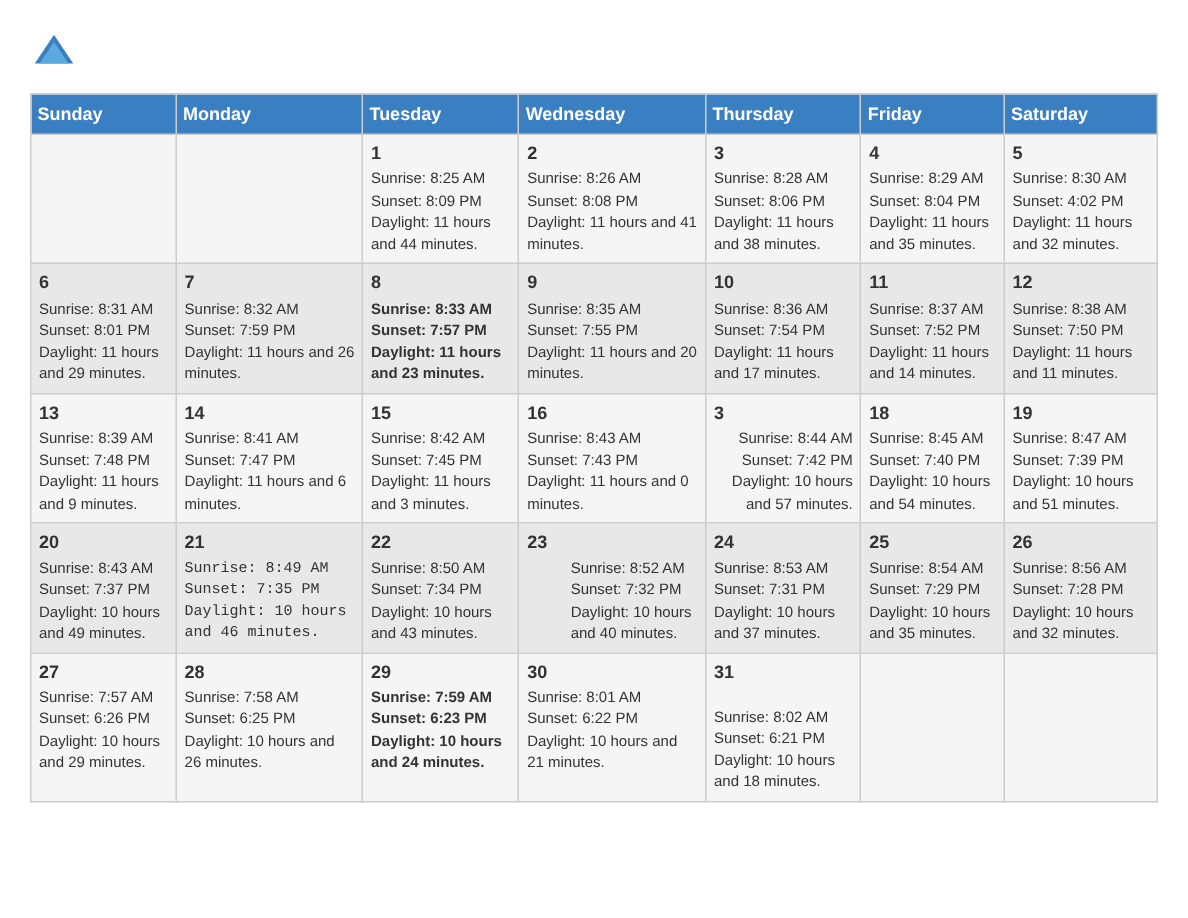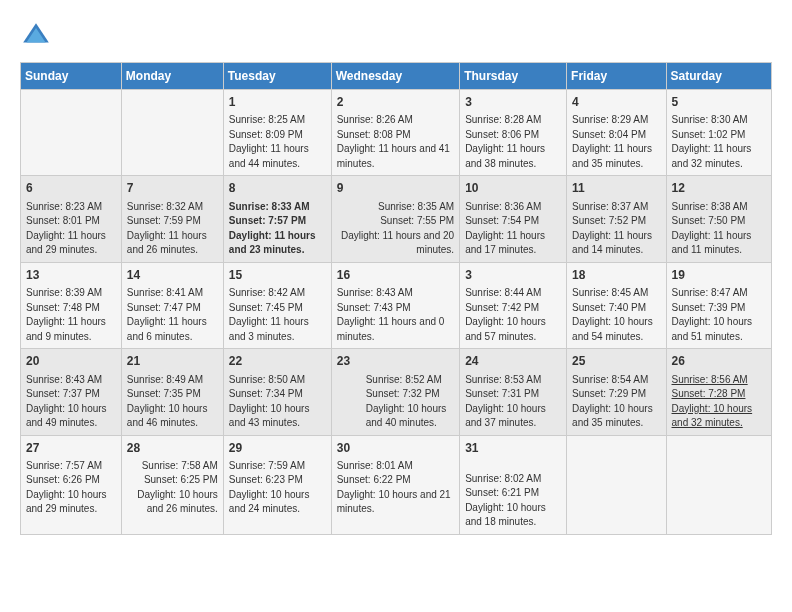--- a/index.html
+++ b/index.html
@@ -146,46 +146,46 @@
         </td>
         <td>
           <span class="day-num">4</span>
           <div class="cell-content" style="white-space: pre-line;">Sunrise: 8:29 AM
 Sunset: 8:04 PM
 Daylight: 11 hours and 35 minutes.</div>
         </td>
         <td>
           <span class="day-num">5</span>
           <div class="cell-content" style="white-space: pre-line;">Sunrise: 8:30 AM
-Sunset: 1:02 PM
+Sunset: 4:02 PM
 Daylight: 11 hours and 32 minutes.</div>
         </td>
       </tr>
       <tr>
         <td>
           <span class="day-num">6</span>
-          <div class="cell-content" style="white-space: pre-line;">Sunrise: 8:23 AM
+          <div class="cell-content" style="white-space: pre-line;">Sunrise: 8:31 AM
 Sunset: 8:01 PM
 Daylight: 11 hours and 29 minutes.</div>
         </td>
         <td>
           <span class="day-num">7</span>
           <div class="cell-content" style="white-space: pre-line;">Sunrise: 8:32 AM
 Sunset: 7:59 PM
 Daylight: 11 hours and 26 minutes.</div>
         </td>
         <td>
           <span class="day-num">8</span>
           <div class="cell-content" style="white-space: pre-line; font-weight: bold;">Sunrise: 8:33 AM
 Sunset: 7:57 PM
 Daylight: 11 hours and 23 minutes.</div>
         </td>
         <td>
           <span class="day-num">9</span>
-          <div class="cell-content" style="white-space: pre-line; text-align: right;">Sunrise: 8:35 AM
+          <div class="cell-content" style="white-space: pre-line;">Sunrise: 8:35 AM
 Sunset: 7:55 PM
 Daylight: 11 hours and 20 minutes.</div>
         </td>
         <td>
           <span class="day-num">10</span>
           <div class="cell-content" style="white-space: pre-line;">Sunrise: 8:36 AM
 Sunset: 7:54 PM
 Daylight: 11 hours and 17 minutes.</div>
         </td>
         <td>
@@ -221,21 +221,21 @@
 Daylight: 11 hours and 3 minutes.</div>
         </td>
         <td>
           <span class="day-num">16</span>
           <div class="cell-content" style="white-space: pre-line;">Sunrise: 8:43 AM
 Sunset: 7:43 PM
 Daylight: 11 hours and 0 minutes.</div>
         </td>
         <td>
           <span class="day-num">3</span>
-          <div class="cell-content" style="white-space: pre-line;">Sunrise: 8:44 AM
+          <div class="cell-content" style="white-space: pre-line; text-align: right;">Sunrise: 8:44 AM
 Sunset: 7:42 PM
 Daylight: 10 hours and 57 minutes.</div>
         </td>
         <td>
           <span class="day-num">18</span>
           <div class="cell-content" style="white-space: pre-line;">Sunrise: 8:45 AM
 Sunset: 7:40 PM
 Daylight: 10 hours and 54 minutes.</div>
         </td>
         <td>
@@ -247,21 +247,21 @@
       </tr>
       <tr>
         <td>
           <span class="day-num">20</span>
           <div class="cell-content" style="white-space: pre-line;">Sunrise: 8:43 AM
 Sunset: 7:37 PM
 Daylight: 10 hours and 49 minutes.</div>
         </td>
         <td>
           <span class="day-num">21</span>
-          <div class="cell-content" style="white-space: pre-line;">Sunrise: 8:49 AM
+          <div class="cell-content" style="white-space: pre-line; font-family: Liberation Mono, monospace;">Sunrise: 8:49 AM
 Sunset: 7:35 PM
 Daylight: 10 hours and 46 minutes.</div>
         </td>
         <td>
           <span class="day-num">22</span>
           <div class="cell-content" style="white-space: pre-line;">Sunrise: 8:50 AM
 Sunset: 7:34 PM
 Daylight: 10 hours and 43 minutes.</div>
         </td>
         <td>
@@ -277,41 +277,41 @@
 Daylight: 10 hours and 37 minutes.</div>
         </td>
         <td>
           <span class="day-num">25</span>
           <div class="cell-content" style="white-space: pre-line;">Sunrise: 8:54 AM
 Sunset: 7:29 PM
 Daylight: 10 hours and 35 minutes.</div>
         </td>
         <td>
           <span class="day-num">26</span>
-          <div class="cell-content" style="white-space: pre-line; text-decoration: underline;">Sunrise: 8:56 AM
+          <div class="cell-content" style="white-space: pre-line;">Sunrise: 8:56 AM
 Sunset: 7:28 PM
 Daylight: 10 hours and 32 minutes.</div>
         </td>
       </tr>
       <tr>
         <td>
           <span class="day-num">27</span>
           <div class="cell-content" style="white-space: pre-line;">Sunrise: 7:57 AM
 Sunset: 6:26 PM
 Daylight: 10 hours and 29 minutes.</div>
         </td>
         <td>
           <span class="day-num">28</span>
-          <div class="cell-content" style="white-space: pre-line; text-align: right;">Sunrise: 7:58 AM
+          <div class="cell-content" style="white-space: pre-line;">Sunrise: 7:58 AM
 Sunset: 6:25 PM
 Daylight: 10 hours and 26 minutes.</div>
         </td>
         <td>
           <span class="day-num">29</span>
-          <div class="cell-content" style="white-space: pre-line;">Sunrise: 7:59 AM
+          <div class="cell-content" style="white-space: pre-line; font-weight: bold;">Sunrise: 7:59 AM
 Sunset: 6:23 PM
 Daylight: 10 hours and 24 minutes.</div>
         </td>
         <td>
           <span class="day-num">30</span>
           <div class="cell-content" style="white-space: pre-line;">Sunrise: 8:01 AM
 Sunset: 6:22 PM
 Daylight: 10 hours and 21 minutes.</div>
         </td>
         <td>

